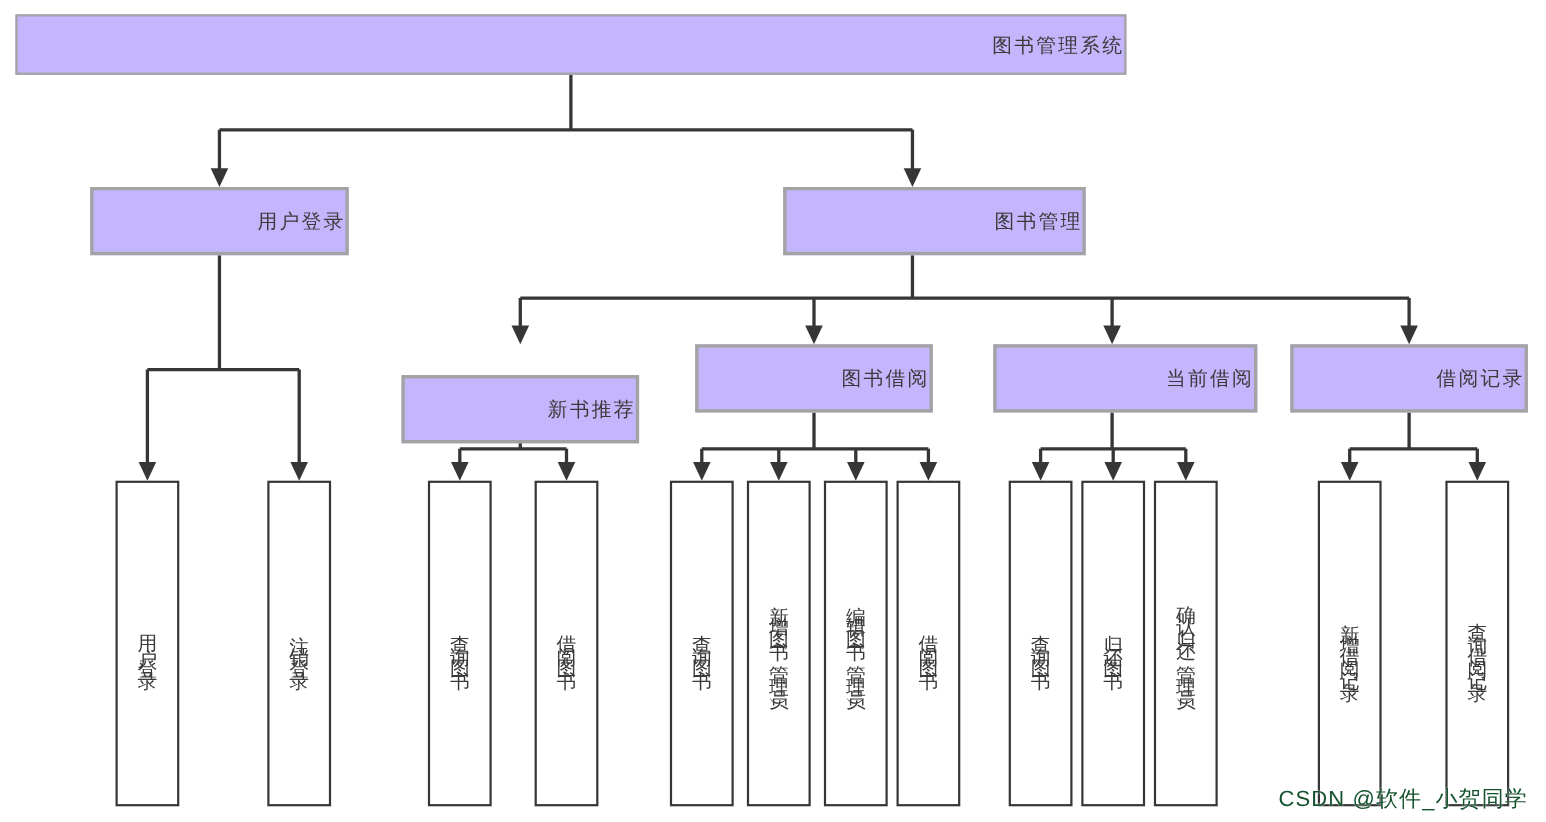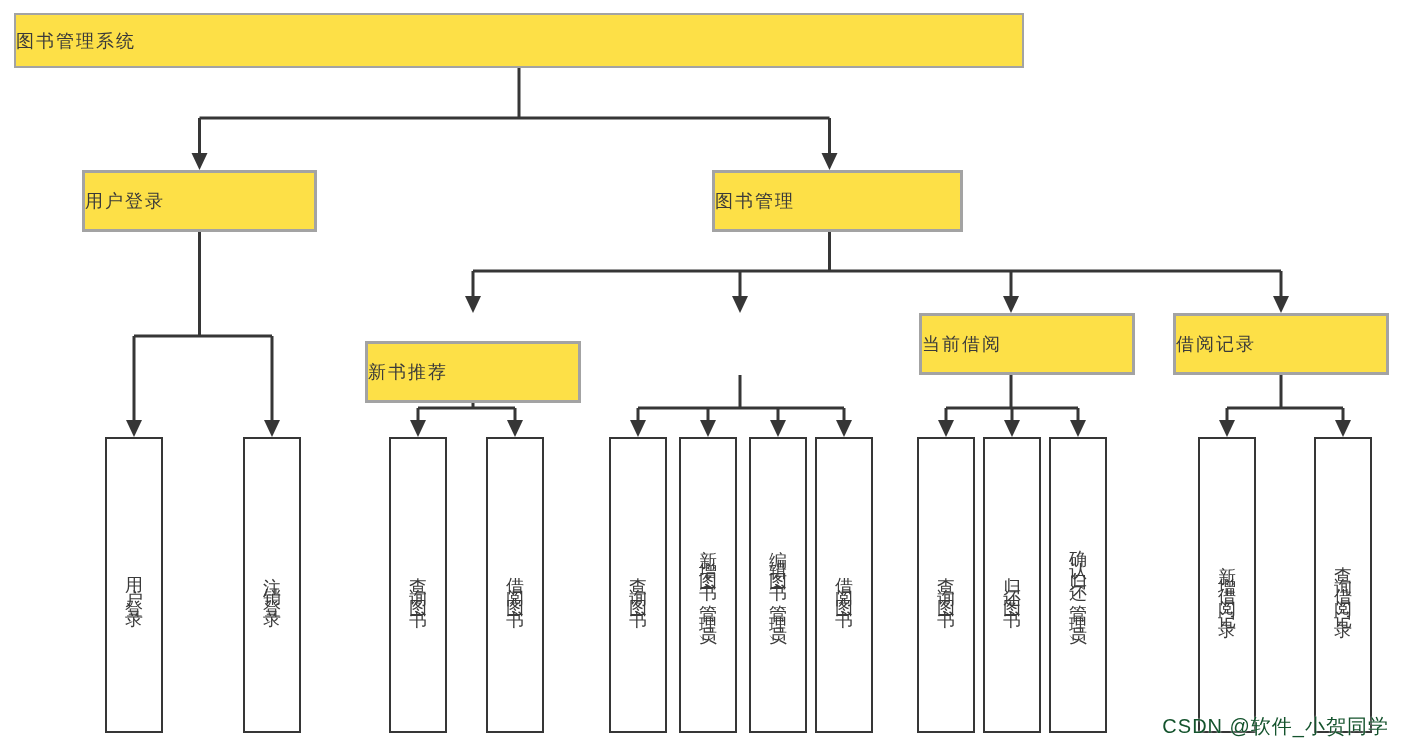--- a/index.html
+++ b/index.html
@@ -21,26 +21,26 @@
     fill: none;
     stroke: #363636;
     stroke-width: 3;
   }
   svg.connectors path.ah {
     fill: #363636;
     stroke: none;
   }
   .node {
     position: absolute;
-    background: #fde047;
+    background: #c4b5fd;
     border: 3px solid #a3a3a3;
     box-sizing: border-box;
     display: flex;
     align-items: center;
-    justify-content: flex-start;
+    justify-content: flex-end;
     font-size: 18px;
     letter-spacing: 2px;
     white-space: nowrap;
   }
   .node.root { border-width: 2.5px; font-size: 18px; }
   .leaf {
     position: absolute;
     top: 437px;
     width: 58px;
     height: 296px;
@@ -111,28 +111,31 @@
     <path class="ah" d="M1343 437 l-8 -17 h16 Z"></path>
   </svg>
 
   <div class="node root" style="left:14px; top:13px; width:1010px; height:55px;">
     <span>图书管理系统</span>
   </div>
 
   <div class="node" style="left:82px; top:170px; width:235px; height:62px;">
     <span>用户登录</span>
   </div>
-  <div class="node" style="left:712px; top:170px; width:251px; height:62px;">
+  <div class="node" style="left:712px; top:170px; width:275px; height:62px;">
     <span>图书管理</span>
   </div>
 
   <div class="node" style="left:365px; top:313px; width:216px; height:62px;margin-top:28px;">
     <span>新书推荐</span>
   </div>
-  <div class="node" style="left:903px; top:313px; width:216px; height:62px;margin-left:16px;">
+  <div class="node" style="left:632px; top:313px; width:216px; height:62px;">
+    <span>图书借阅</span>
+  </div>
+  <div class="node" style="left:903px; top:313px; width:240px; height:62px;">
     <span>当前借阅</span>
   </div>
   <div class="node" style="left:1173px; top:313px; width:216px; height:62px;">
     <span>借阅记录</span>
   </div>
 
   <div class="leaf" style="left:105px;">
     <span>用户登录</span>
   </div>
   <div class="leaf" style="left:243px;">

